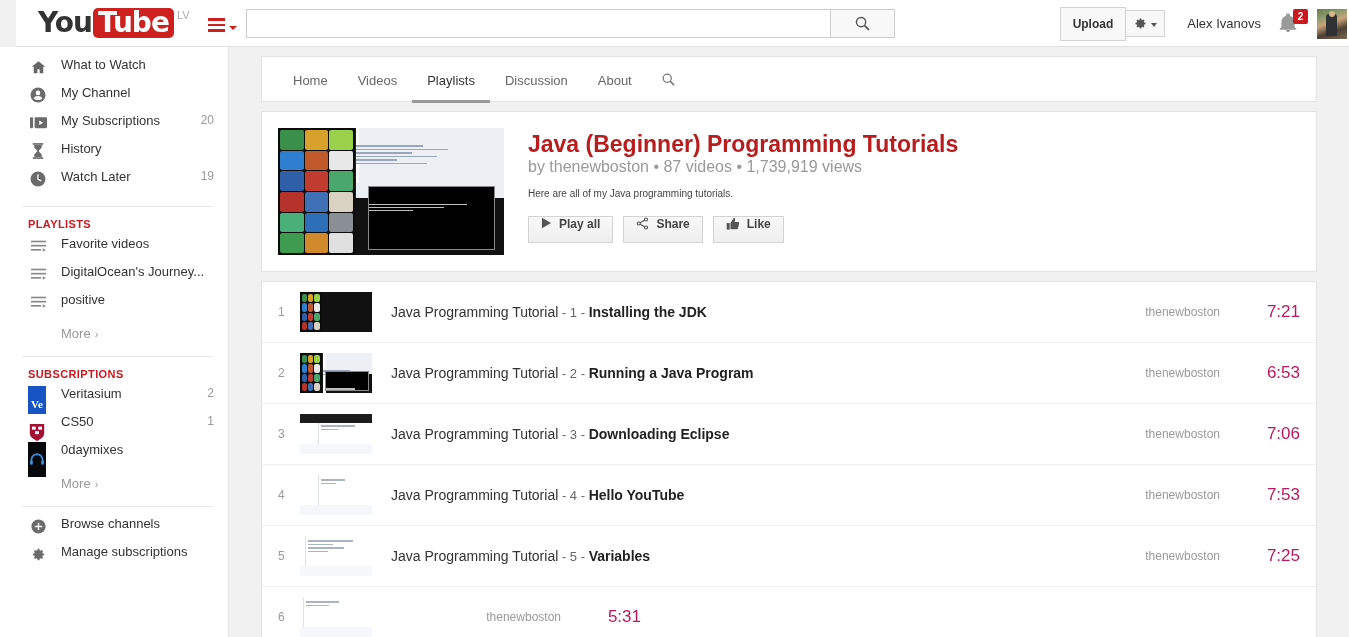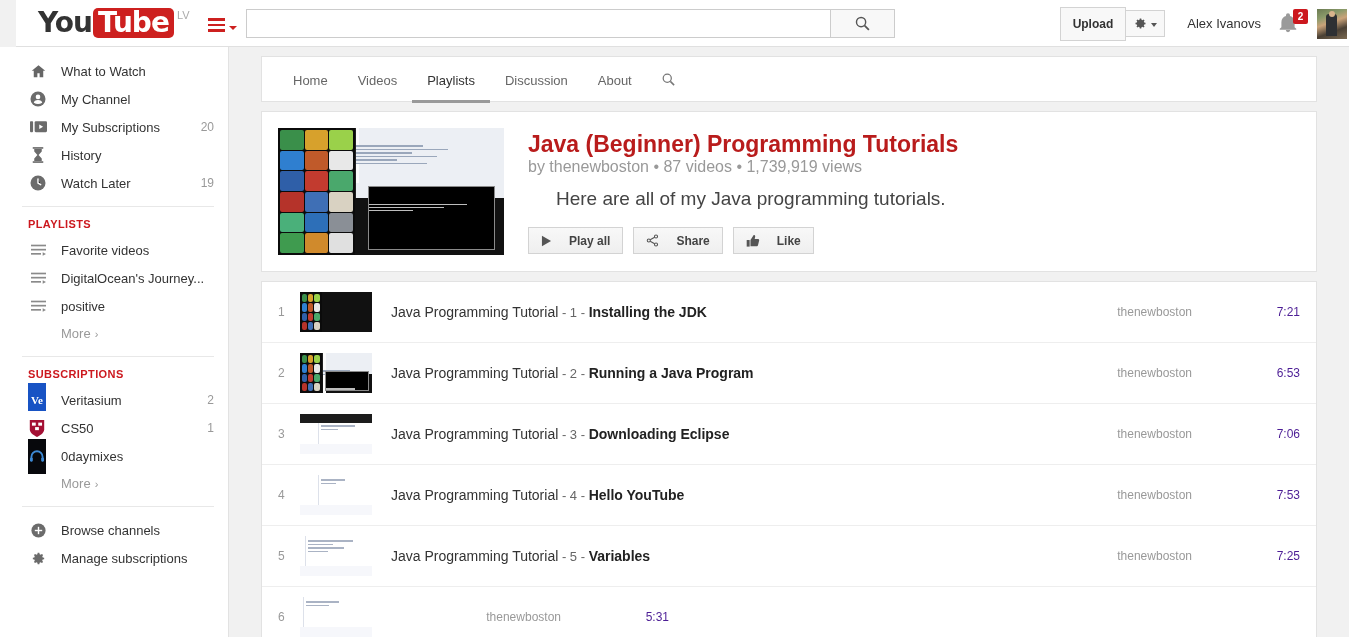--- a/index.html
+++ b/index.html
@@ -114,21 +114,21 @@
   }
 
   
   #guide {
     position: absolute; left: 0; top: 47px;
     width: 229px; height: 590px;
     background: #fff; border-right: 1px solid #e2e2e2;
     padding-top: 10px;
   }
   .guide-item {
-    display: flex; align-items: center;
+    display: flex; align-items: flex-start;
     height: 28px; padding: 0 14px 0 28px;
     cursor: pointer; position: relative;
   }
   .guide-icon {
     width: 20px; height: 20px; margin-right: 13px;
     display: flex; align-items: center; justify-content: center;
     flex: 0 0 20px;
   }
   .guide-label {
     font-size: 13px; color: #333; white-space: nowrap;
@@ -190,28 +190,28 @@
   .pl-thumb {
     width: 226px; height: 127px; flex: 0 0 226px;
     background: #111; position: relative; overflow: hidden; cursor: pointer;
   }
   .pl-info { margin-left: 24px; padding-top: 2px; }
   .pl-title {
     font-size: 23px; font-weight: bold; color: #b91c1c;
     font-family: "Liberation Sans", sans-serif; line-height: 28px;
   }
   .pl-meta { font-size: 16px; color: #999; }
-  .pl-desc { font-size: 19px; color: #444; margin-top: 12px; margin-left: 28px; }
+  .pl-desc { font-size: 10px; color: #444; margin-top: 12px; }
   .pl-actions { margin-top: 17px; display: flex; gap: 10px; }
   .pl-btn {
     height: 27px; padding: 0 12px;
     border: 1px solid #d3d3d3;
     background: linear-gradient(#f8f8f8,#efefef);
     font-size: 12px; font-weight: bold; color: #444;
-    display: flex; align-items: center; gap: 17px; cursor: pointer;
+    display: flex; align-items: flex-start; gap: 7px; cursor: pointer;
     font-family: "Liberation Sans", sans-serif;
   }
 
   .videos-card {
     background: #fff; margin: 9px 32px 0 32px;
     border: 1px solid #e2e2e2; border-bottom: none;
   }
   .video-row {
     display: flex; align-items: center;
     height: 61px; border-bottom: 1px solid #eee;
@@ -222,21 +222,21 @@
   }
   .v-thumb {
     width: 72px; height: 40px; flex: 0 0 72px; margin-right: 19px;
     background: #111; overflow: hidden; position: relative;
   }
   .v-title { font-size: 14px; color: #333; flex: 1; white-space: nowrap; }
   .v-title .prefix { color: #333; }
   .v-title .sep { color: #666; font-size: 13px; }
   .v-title .ep { font-weight: bold; color: #222; }
   .v-channel { font-size: 12px; color: #999; width: 170px; text-align: right; flex: 0 0 170px; }
-  .v-dur { font-size: 12px; color: #4c1d95; width: 80px; text-align: right; flex: 0 0 80px; margin-left: 28px; }
+  .v-dur { font-size: 17px; color: #be185d; width: 80px; text-align: right; flex: 0 0 80px; }
 
   
   .desk-icons { position: absolute; left: 0; top: 0; bottom: 0; width: 34%;
     display: grid; grid-template-columns: repeat(3, 1fr); grid-auto-rows: 1fr;
     gap: 1px; padding: 2px; background: #0b0b0b; }
   .desk-icons i { display:block; border-radius: 2px; }
   .win-editor { position:absolute; right:0; top:0; width:66%; height:55%;
     background: #eceff4; border-left:1px solid #222; }
   .win-editor .bar { height: 18%; background: #dde3ec; border-bottom:1px solid #b9c2d0;}
   .win-editor .code { height: 82%; background:#fcfcfc; padding:2px 3px; }

